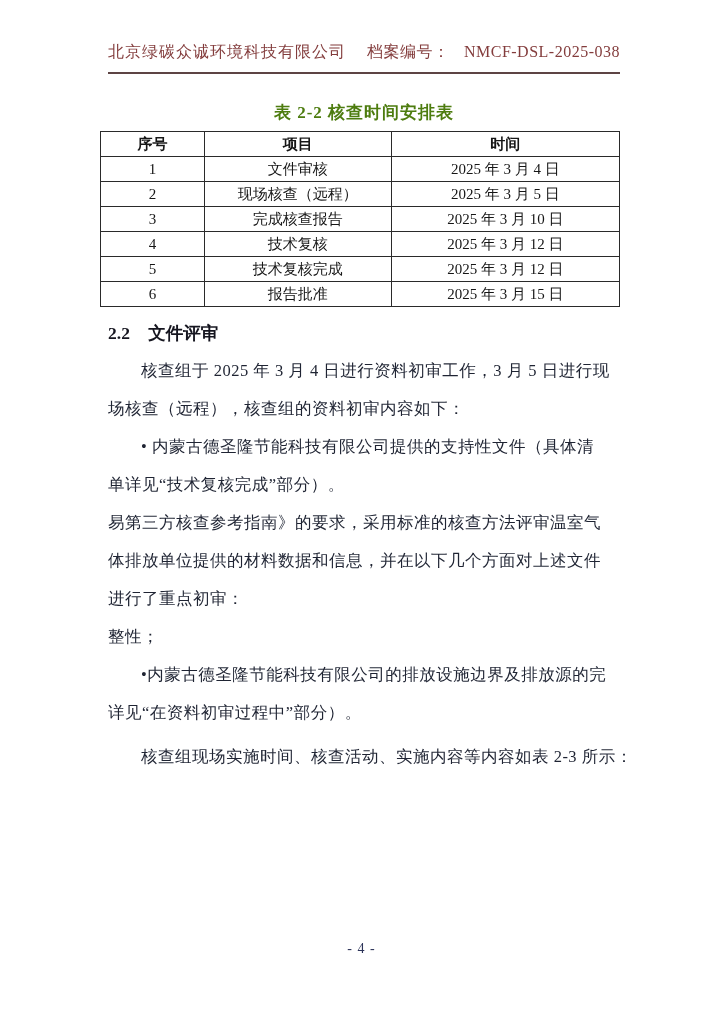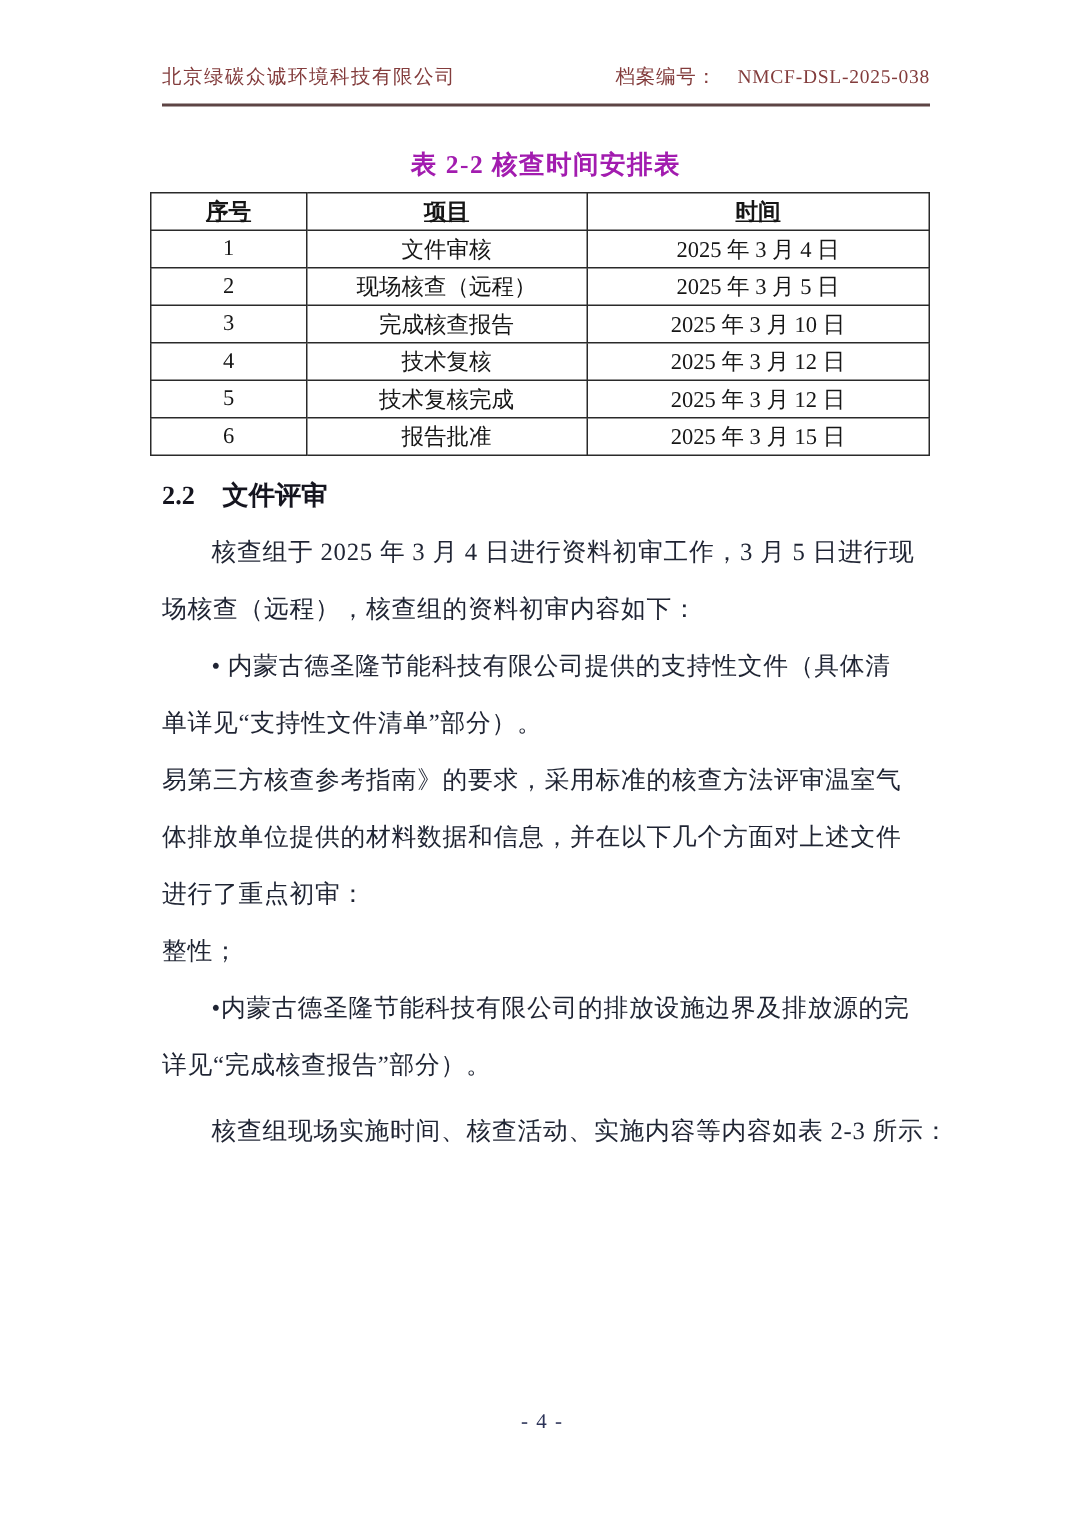--- a/index.html
+++ b/index.html
@@ -17,54 +17,54 @@
     left: 108px;
     top: 42px;
     width: 512px;
   }
   
   .doc-header {
     display: flex;
     justify-content: space-between;
     align-items: flex-end;
     color: #833c3c;
-    font-size: 13px;
+    font-size: 16px;
     padding-bottom: 9px;
     border-bottom: 2px solid #5d4444;
     letter-spacing: 1px;
   }
   .doc-header .right { letter-spacing: 0.5px; }
   .doc-header .archive-no { margin-left: 10px; font-family: "Liberation Serif", serif; }
   
   .table-title {
     margin-top: 27px;
     text-align: center;
     font-weight: bold;
     font-size: 17px;
-    color: #a21caf;
+    color: #4d7c0f;
     letter-spacing: 1px;
   }
   
   table.schedule {
     border-collapse: collapse;
     margin-top: 7px;
     margin-left: -8px;
     width: 520px;
     table-layout: fixed;
   }
   table.schedule th, table.schedule td {
     border: 1.5px solid #2a2a2a;
     height: 24px;
     text-align: center;
     vertical-align: middle;
     font-size: 15px;
     color: #161616;
     padding: 0 2px;
   }
-  table.schedule th { font-weight: bold; text-decoration: underline; }
+  table.schedule th { font-weight: bold; }
   table.schedule col.c1 { width: 20%; }
   table.schedule col.c2 { width: 36%; }
   table.schedule col.c3 { width: 44%; }
   
   .h2 {
     margin-top: 13px;
     font-weight: bold;
     font-size: 17.5px;
     color: #15151f;
     height: 26px;
@@ -157,30 +157,30 @@
     <div class="h2">
       <span class="num">2.2</span>
       <span>文件评审</span>
     </div>
 
     <div class="bodytext">
       <div class="line ind">核查组于 2025 年 3 月 4 日进行资料初审工作，3 月 5 日进行现</div>
       <div class="line">场核查（远程），核查组的资料初审内容如下：</div>
 
       <div class="line ind">•  内蒙古德圣隆节能科技有限公司提供的支持性文件（具体清</div>
-      <div class="line">单详见“支持性文件清单”部分）。</div>
+      <div class="line">单详见“技术复核完成”部分）。</div>
 
       <div class="line">易第三方核查参考指南》的要求，采用标准的核查方法评审温室气</div>
       <div class="line">体排放单位提供的材料数据和信息，并在以下几个方面对上述文件</div>
       <div class="line">进行了重点初审：</div>
 
       <div class="line">整性；</div>
       <div class="line ind">•内蒙古德圣隆节能科技有限公司的排放设施边界及排放源的完</div>
 
-      <div class="line">详见“完成核查报告”部分）。</div>
+      <div class="line">详见“在资料初审过程中”部分）。</div>
     </div>
 
 
     <div class="bodytext">
       <div class="line ind">核查组现场实施时间、核查活动、实施内容等内容如表 2-3 所示：</div>
     </div>
 
   </div>
 
   <div class="footer">- 4 -</div>

